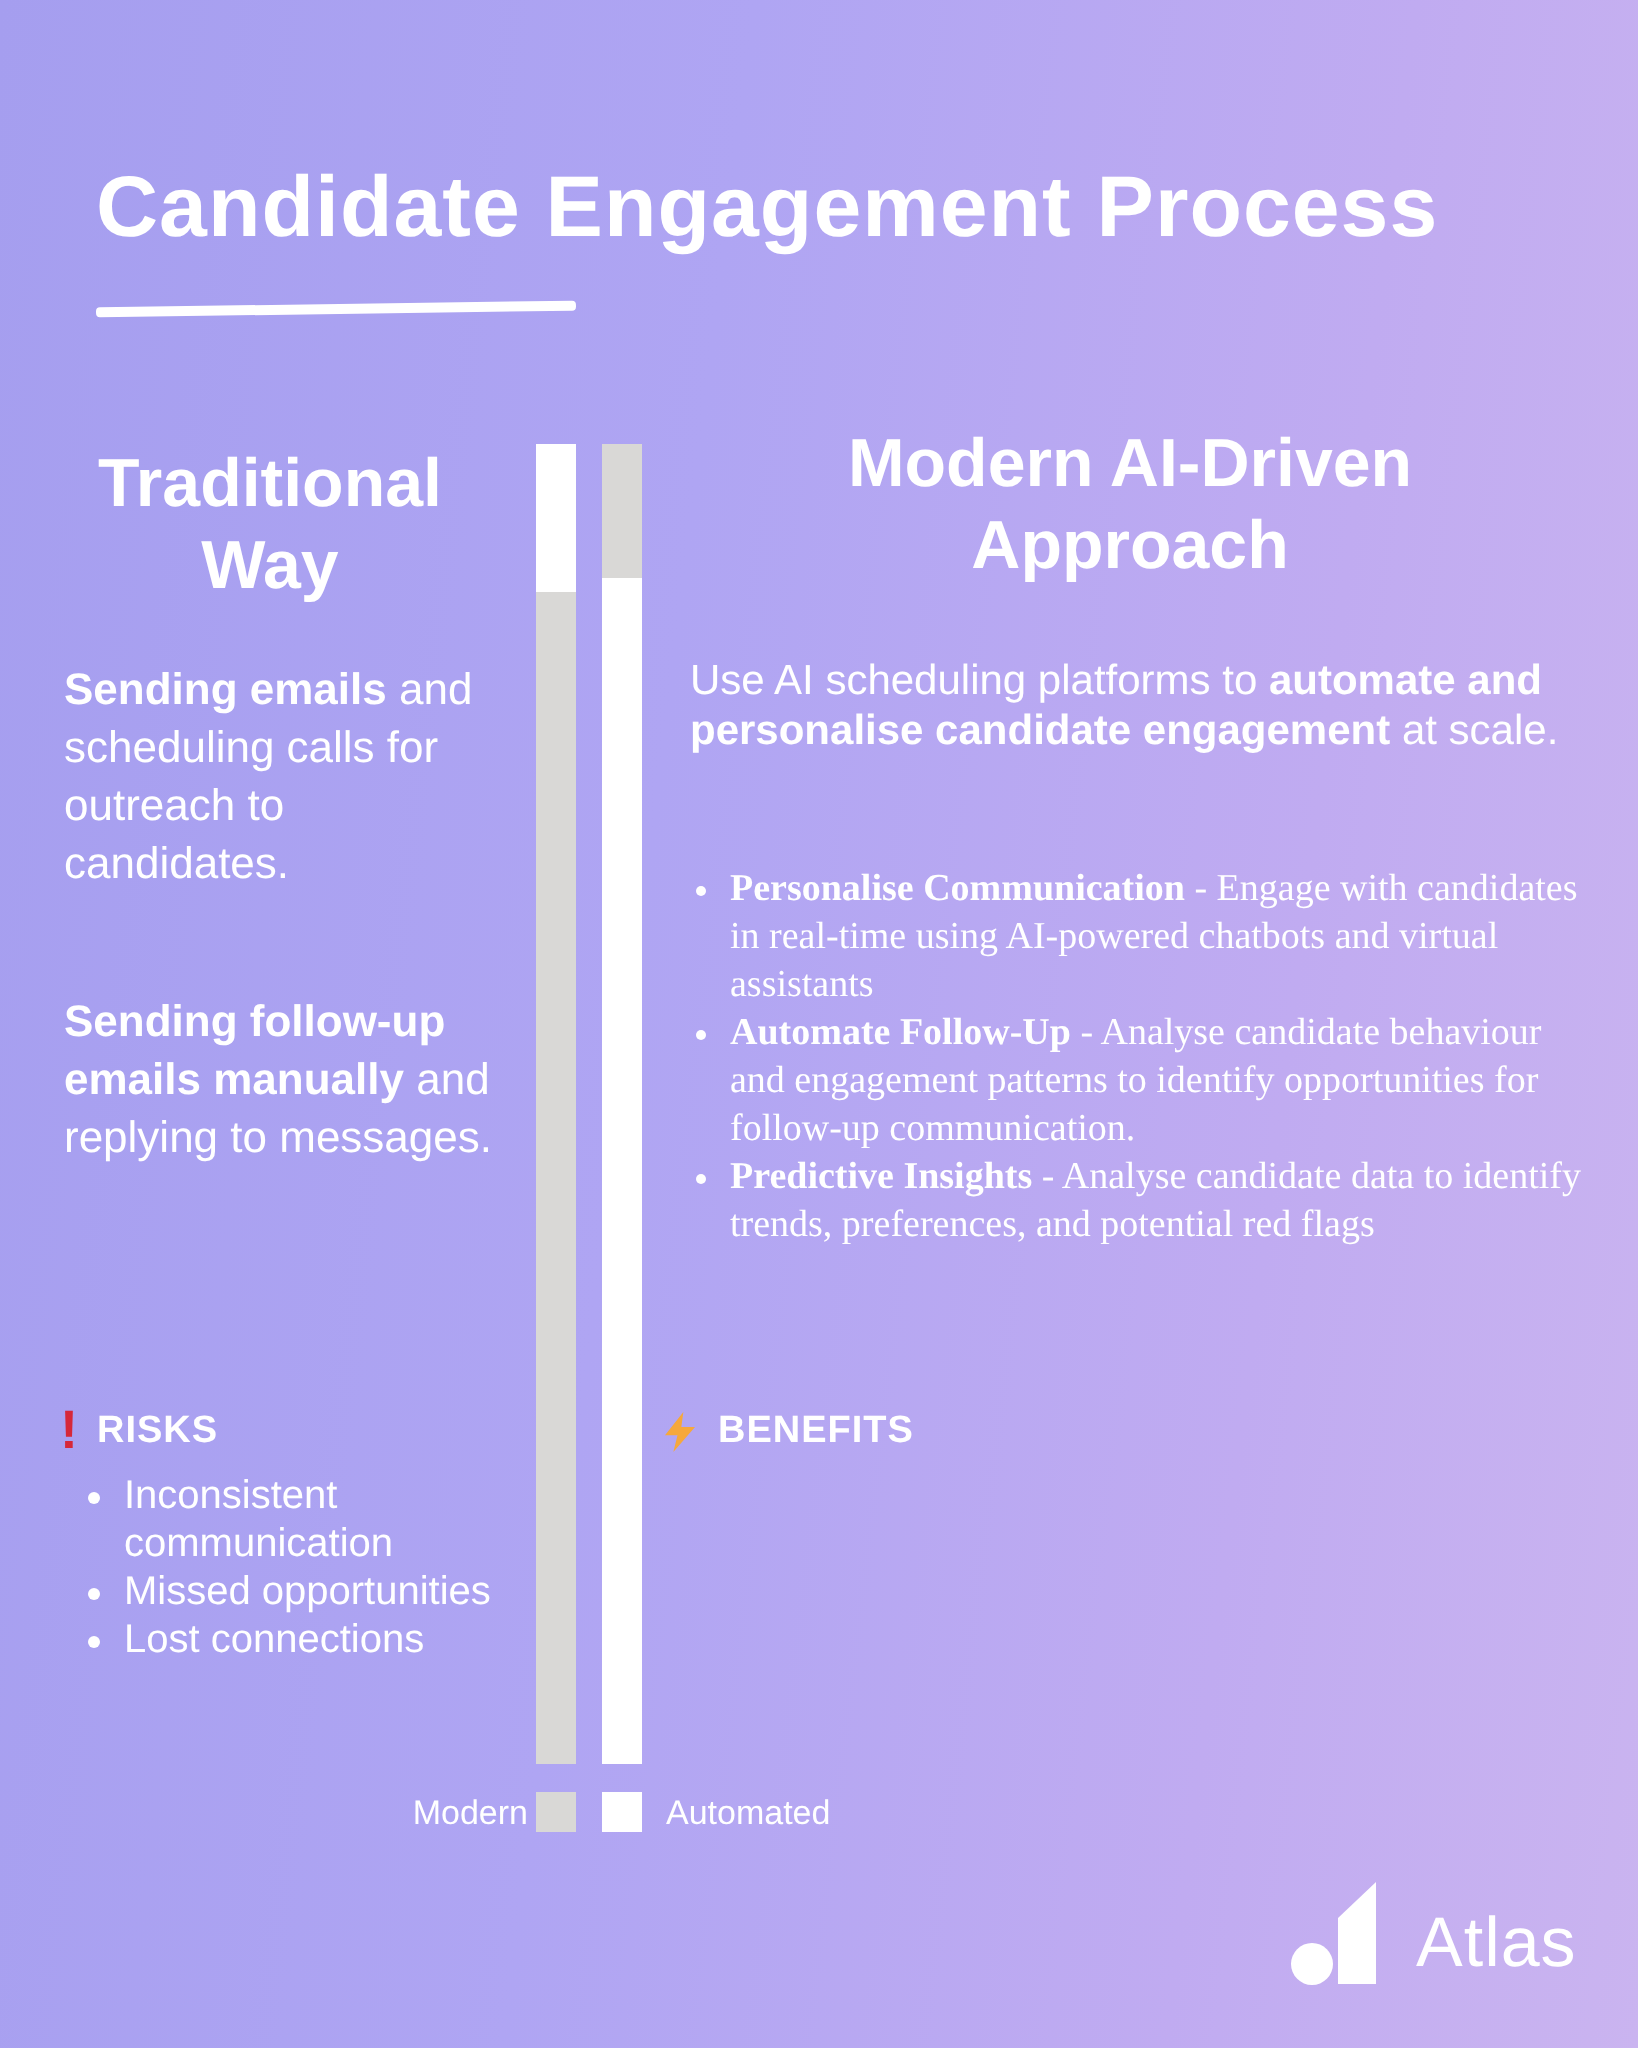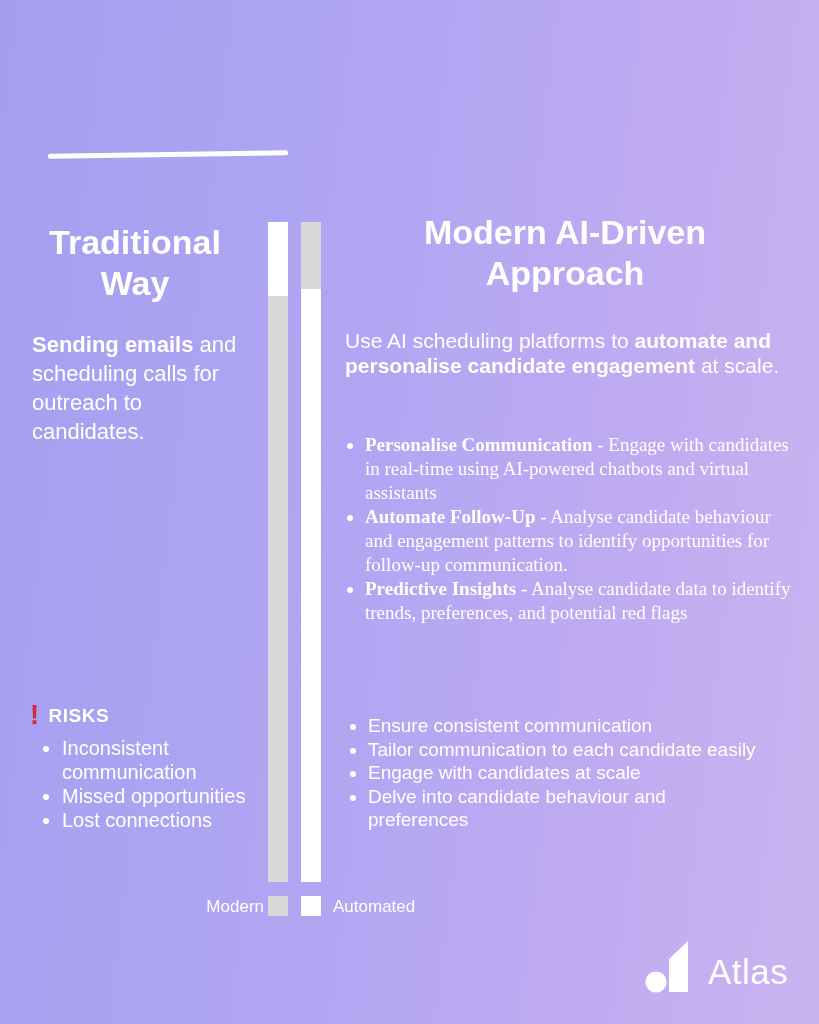--- a/index.html
+++ b/index.html
@@ -134,36 +134,38 @@
     font-weight: 400;
     letter-spacing: 0.5px;
     color: #ffffff;
   }
 </style>
 </head>
 <body>
 
 <div class="poster">
 
+  <h1 class="page-title">Candidate Engagement Process</h1>
   <div class="title-underline"></div>
 
   <h2 class="col-heading left">Traditional Way</h2>
   <h2 class="col-heading right">Modern AI-Driven Approach</h2>
 
   <div class="bar traditional">
     <div class="seg white"></div>
     <div class="seg gray"></div>
   </div>
   <div class="bar modern">
     <div class="seg gray"></div>
     <div class="seg white"></div>
   </div>
 
   <p class="para p1"><strong>Sending emails</strong><span> and scheduling calls for outreach to candidates.</span></p>
 
+  <p class="para p2"><strong>Sending follow-up emails manually</strong><span> and replying to messages.</span></p>
 
   <p class="intro"><span>Use AI scheduling platforms to </span><strong>automate and personalise candidate engagement</strong><span> at scale.</span></p>
 
   <ul class="ai-bullets">
     <li><strong>Personalise Communication</strong><span> -  Engage with candidates in real-time using AI-powered chatbots and virtual assistants</span></li>
     <li><strong>Automate Follow-Up</strong><span> - Analyse candidate behaviour and engagement patterns to identify opportunities for follow-up communication.</span></li>
     <li><strong>Predictive Insights</strong><span> - Analyse candidate data to identify trends, preferences, and potential red flags</span></li>
   </ul>
 
   <div class="callout risks">
@@ -172,26 +174,26 @@
       <span>RISKS</span>
     </div>
     <ul>
       <li>Inconsistent communication</li>
       <li>Missed opportunities</li>
       <li>Lost connections</li>
     </ul>
   </div>
 
   <div class="callout benefits">
-    <ul>
-      <li>Ensure consistent communication</li>
-      <li>Tailor communication to each candidate easily</li>
-      <li>Engage with candidates at scale</li>
-      <li>Delve into candidate behaviour and preferences</li>
-    </ul>
+    <div class="callout-header">
+      <svg class="bolt-svg" viewBox="0 0 24 26" xmlns="http://www.w3.org/2000/svg">
+        <path d="M14 1 L3 15 L10.5 15 L8 25 L21 10 L12.8 10 Z" fill="#f6a83c"></path>
+      </svg>
+      <span>BENEFITS</span>
+    </div>
   </div>
 
   <span class="legend-label manual">Modern</span>
   <span class="swatch gray"></span>
   <span class="swatch white"></span>
   <span class="legend-label automated">Automated</span>
 
   <div class="brand">
     <svg class="brand-mark" viewBox="0 0 44 53" xmlns="http://www.w3.org/2000/svg">
       <circle cx="11" cy="42" r="10.5" fill="#ffffff"></circle>

